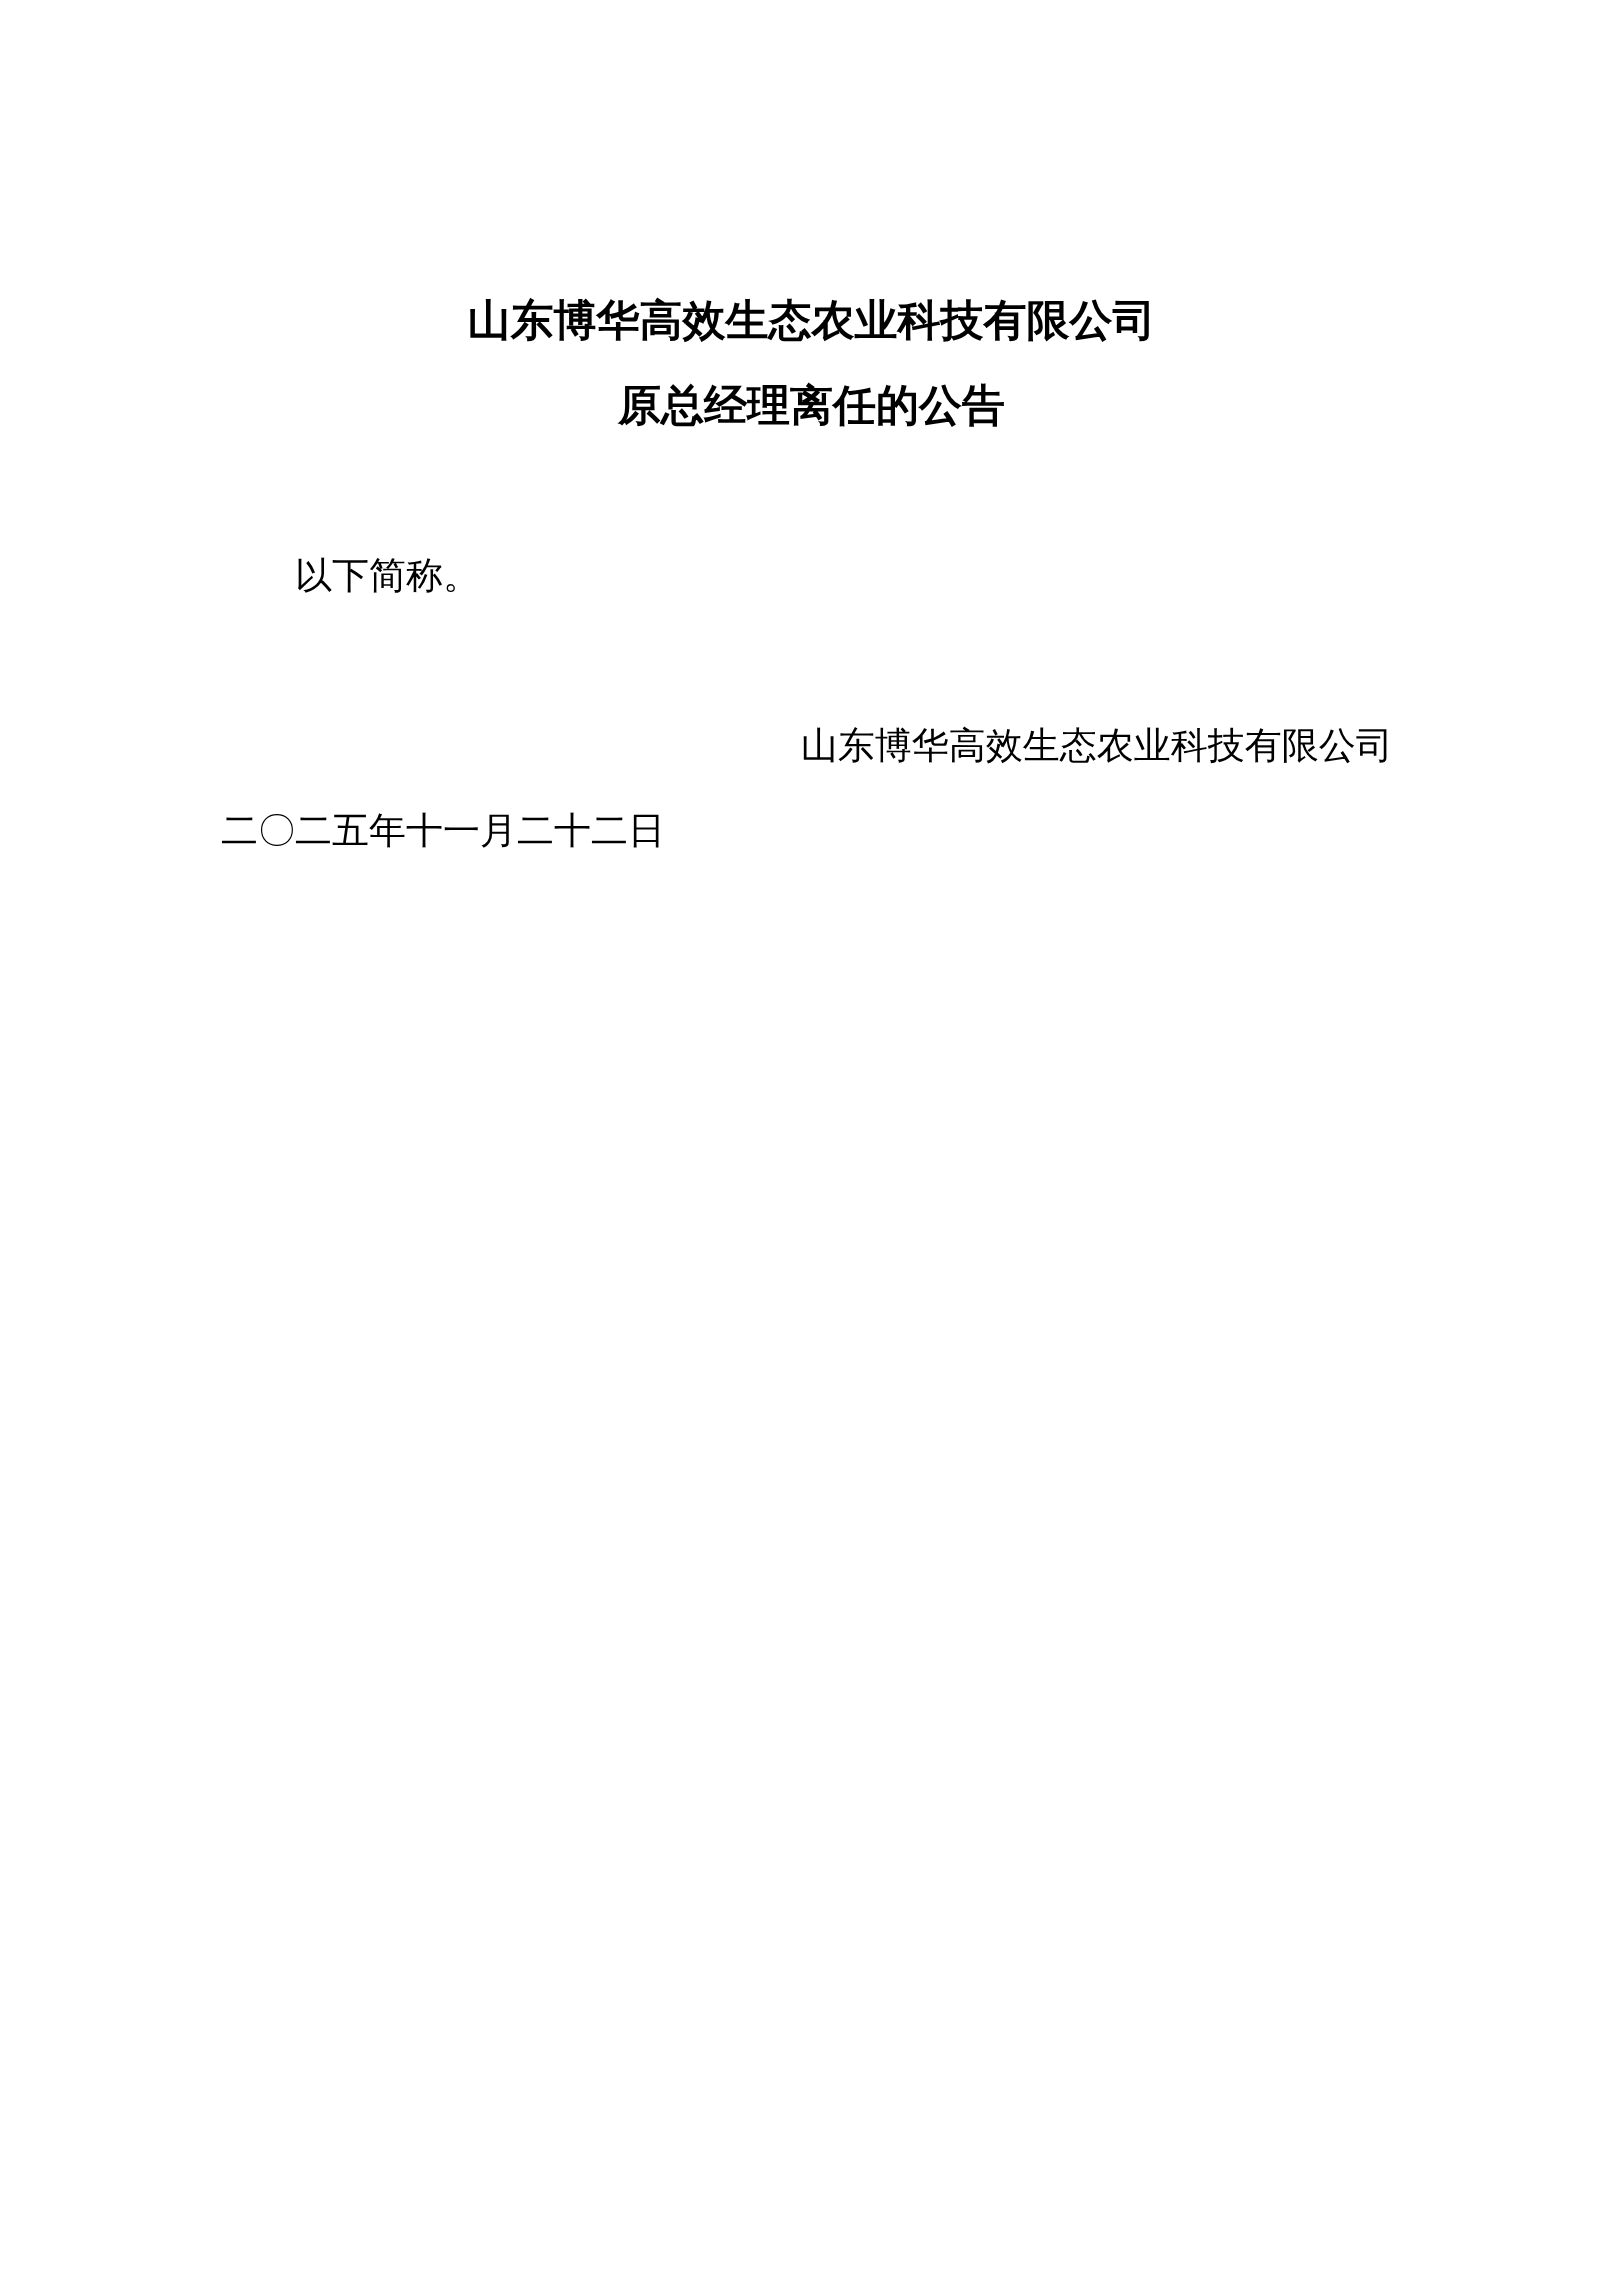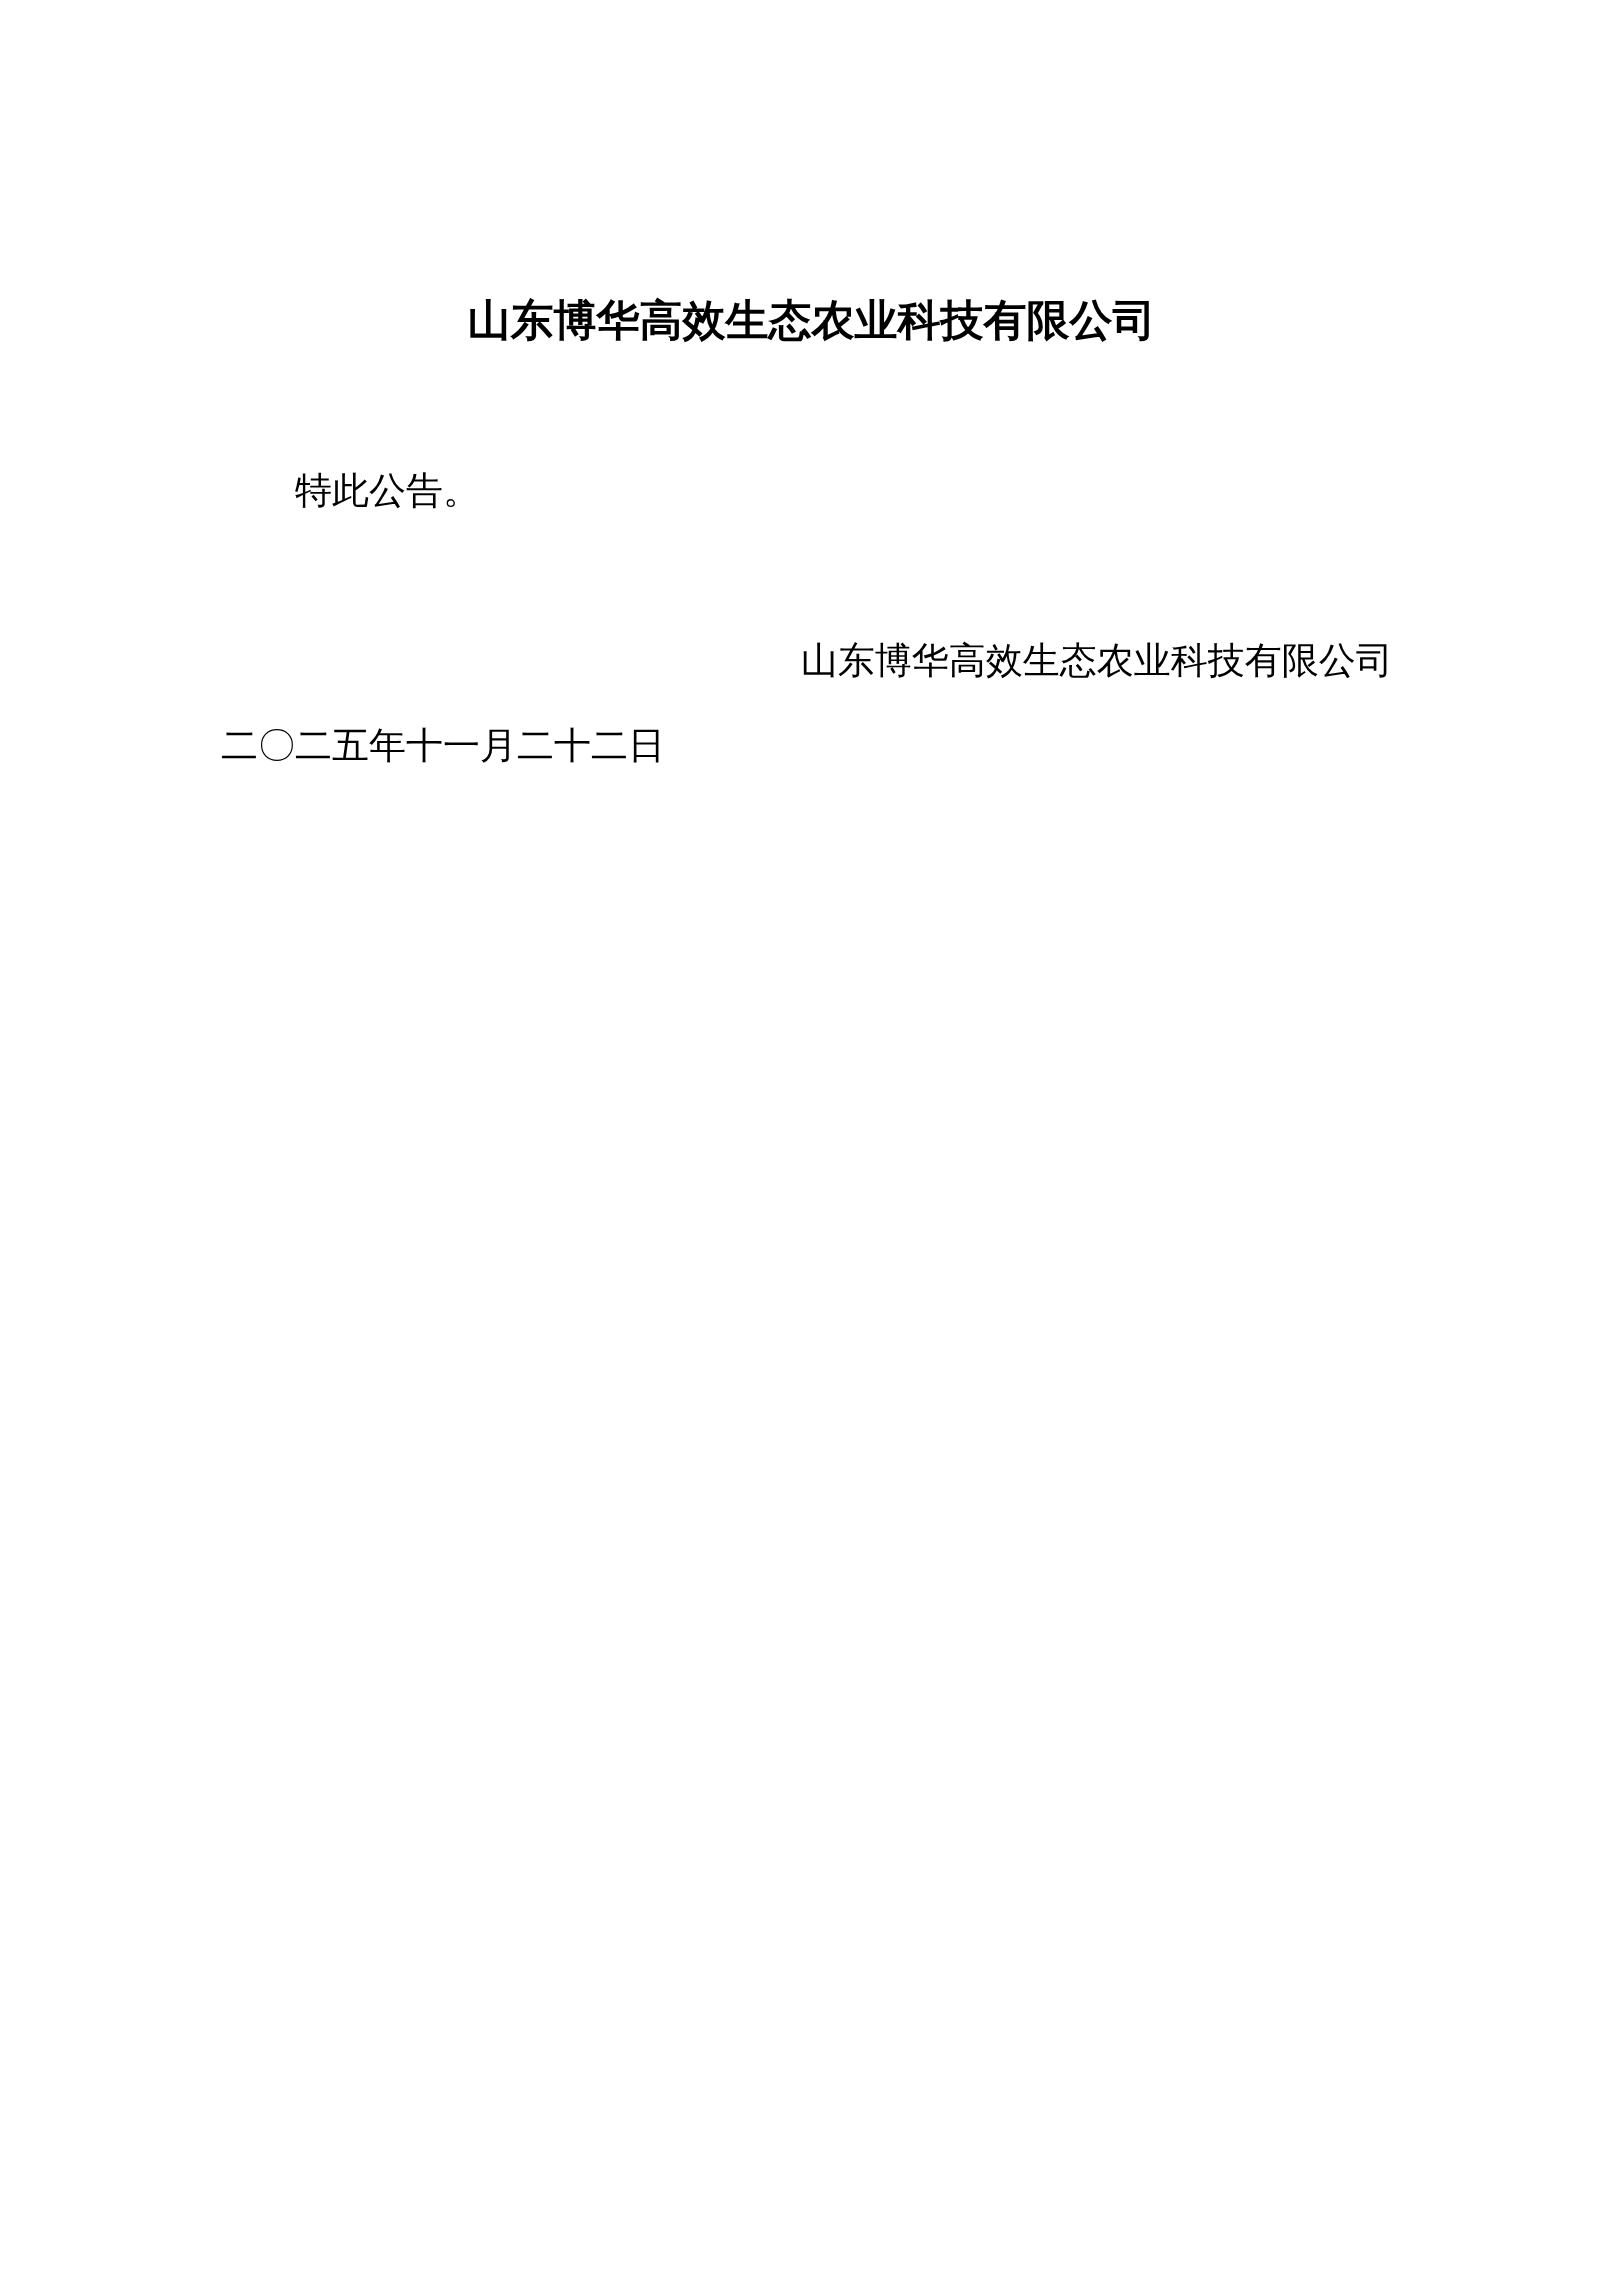--- a/index.html
+++ b/index.html
@@ -65,27 +65,28 @@
   }
 </style>
 </head>
 <body>
 
 <div class="page">
   <div class="content">
 
     <div class="title-block">
       <div class="title-line">山东博华高效生态农业科技有限公司</div>
+      <div class="title-line">原总经理离任的公告</div>
     </div>
 
     <div class="spacer-line"></div>
 
 
 
-    <div class="line indent">特此公告。</div>
+    <div class="line indent">以下简称。</div>
 
     <div class="spacer-line"></div>
 
     <div class="line sig-company">山东博华高效生态农业科技有限公司</div>
 
     <div class="line sig-date">二〇二五年十一月二十二日</div>
 
   </div>
 </div>
 

